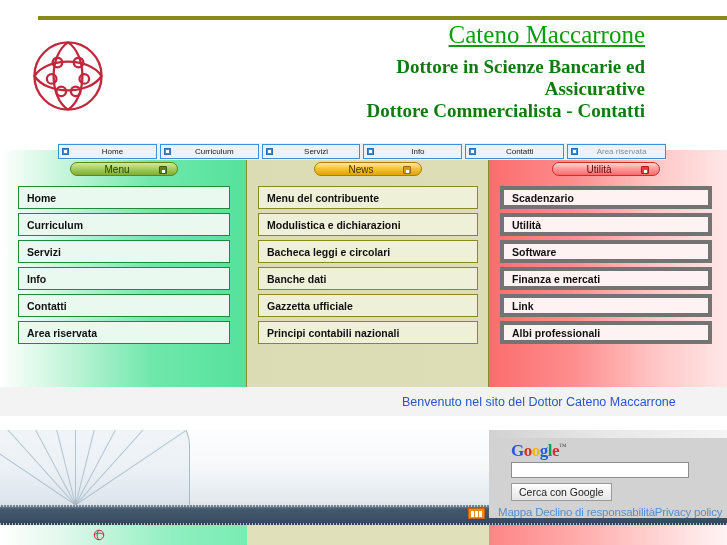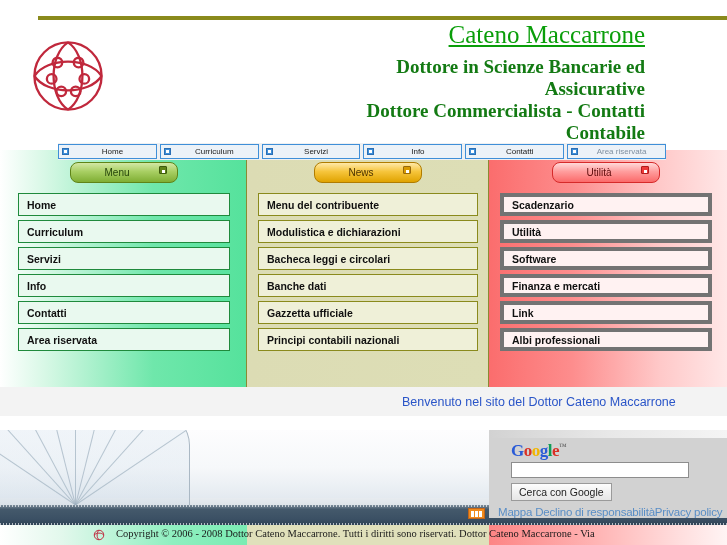--- a/index.html
+++ b/index.html
@@ -139,21 +139,21 @@
     position: absolute;
     top: 162px;
     z-index: 20;
   }
   .panel-green { left: 18px;  width: 212px; }
   .panel-beige { left: 258px; width: 220px; }
   .panel-red   { left: 500px; width: 212px; }
 
   .pill {
     margin: 0 auto 10px;
-    width: 108px; height: 21px;
+    width: 108px; height: 14px;
     border-radius: 8px;
     display: flex;
     align-items: center;
     justify-content: center;
     font-size: 10px;
     position: relative;
     cursor: pointer;
   }
   .pill .pill-label { padding-right: 14px; }
   .pill .pill-dot {
@@ -430,21 +430,20 @@
         </g>
       </svg>
     </div>
 
     <div class="title-block">
       <div class="site-title">Cateno Maccarrone</div>
       <div class="subtitle">
         <div>Dottore in Scienze Bancarie ed</div>
         <div>Assicurative</div>
         <div>Dottore Commercialista - Contatti</div>
-        <div>Contabile</div>
       </div>
     </div>
   </div>
 
   <div class="colbg">
     <div class="c col-green"></div>
     <div class="c col-beige"></div>
     <div class="c col-red"></div>
     <div class="col-sep" style="left:246px"></div>
     <div class="col-sep" style="left:488px"></div>
@@ -604,16 +603,15 @@
     </div>
     <div class="f-logo">
       <svg viewBox="0 0 100 100" width="14" height="14" aria-hidden="true">
         <g fill="none" stroke="#c0283c" stroke-width="7">
           <circle cx="50" cy="50" r="34"></circle>
           <path d="M50 16 C32 28 32 72 50 84"></path>
           <path d="M16 50 C30 32 70 32 84 50"></path>
         </g>
       </svg>
     </div>
-    <div class="f-text">Copyright © 2006 - 2008 Dottor Cateno Maccarrone. Tutti i diritti sono riservati. Dottor Cateno Maccarrone - Via</div>
   </div>
 
 </div>
 
 </body></html>

